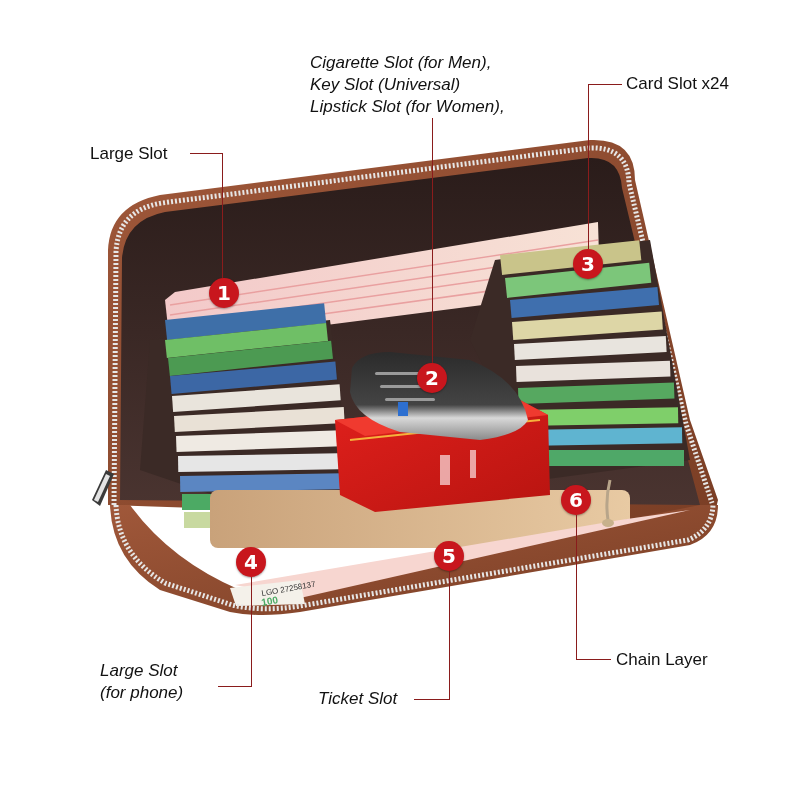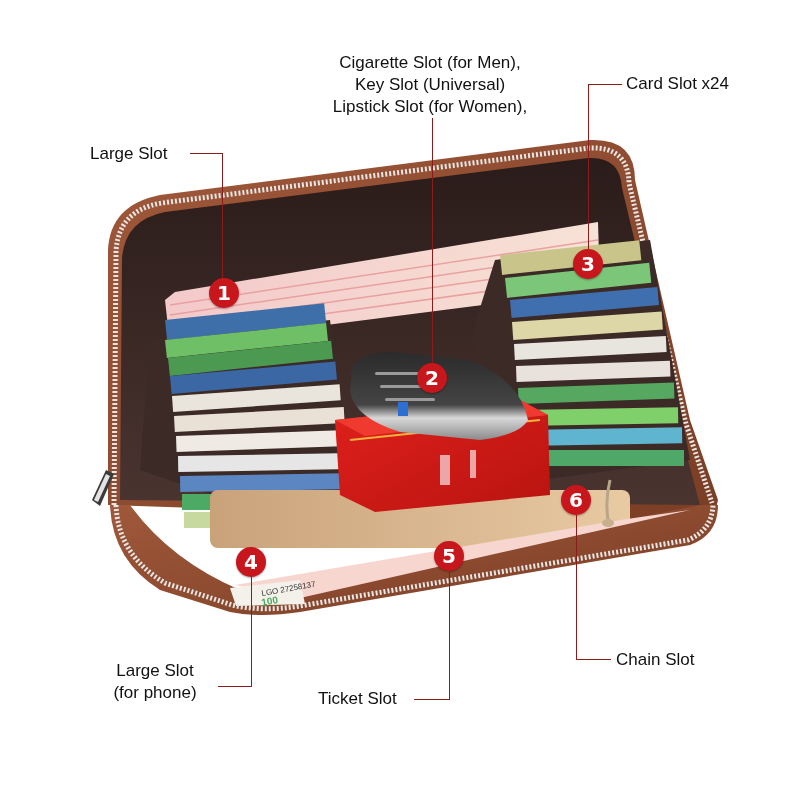--- a/index.html
+++ b/index.html
@@ -1,20 +1,20 @@
 <!DOCTYPE html>
 <html><head>
 <meta charset="utf-8">
 <style>
   html, body { margin: 0; padding: 0; background: #ffffff; }
   body { width: 790px; height: 790px; position: relative; overflow: hidden;
          font-family: "Liberation Sans", "DejaVu Sans", sans-serif; color: #111; }
   .stage { position: absolute; left: 0; top: 0; width: 790px; height: 790px; }
   .label { position: absolute; font-size: 17px; line-height: 22px; color: #111; white-space: nowrap; }
-  .label.center { text-align: center; }
+  .label.center { text-align: left; font-style: italic; }
   .leader { position: absolute; background: #8a1c1c; }
   .badge { position: absolute; width: 30px; height: 30px; border-radius: 50%;
            background: #c8161d; color: #fff; font-weight: bold; font-size: 20px;
            line-height: 30px; text-align: center; box-shadow: 0 1px 2px rgba(0,0,0,0.35);
            font-family: "DejaVu Sans", sans-serif; }
   svg.wallet { position: absolute; left: 0; top: 0; }
 </style>
 </head>
 <body>
 
@@ -155,20 +155,20 @@
   <div class="leader" style="left:251px; top:577px; width:1px; height:109px;"></div>
   <div class="leader" style="left:218px; top:686px; width:34px; height:1px;"></div>
   <div class="label center" style="left:100px; top:660px; width:110px;">
     <div>Large Slot</div>
     <div>(for phone)</div>
   </div>
 
   <div class="badge" style="left:434px; top:541px;">5</div>
   <div class="leader" style="left:449px; top:571px; width:1px; height:128px;"></div>
   <div class="leader" style="left:414px; top:699px; width:36px; height:1px;"></div>
-  <div class="label" style="left:318px; top:688px;">Ticket Slot</div>
+  <div class="label" style="left:318px; top:688px;font-style:italic;">Ticket Slot</div>
 
   <div class="badge" style="left:561px; top:485px;">6</div>
   <div class="leader" style="left:576px; top:515px; width:1px; height:144px;"></div>
   <div class="leader" style="left:576px; top:659px; width:35px; height:1px;"></div>
-  <div class="label" style="left:616px; top:649px;">Chain Slot</div>
+  <div class="label" style="left:616px; top:649px;">Chain Layer</div>
 
 </div>
 
 </body></html>

